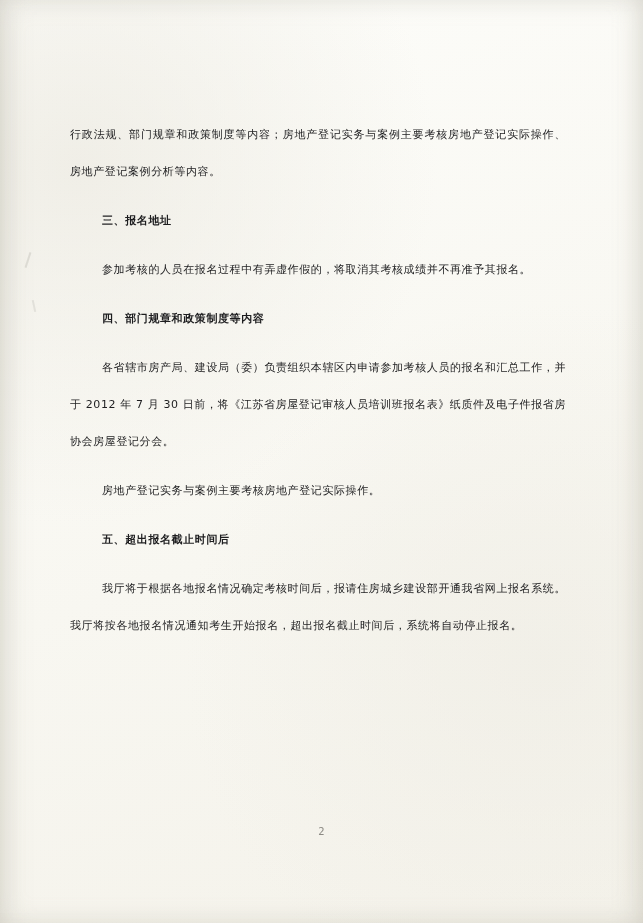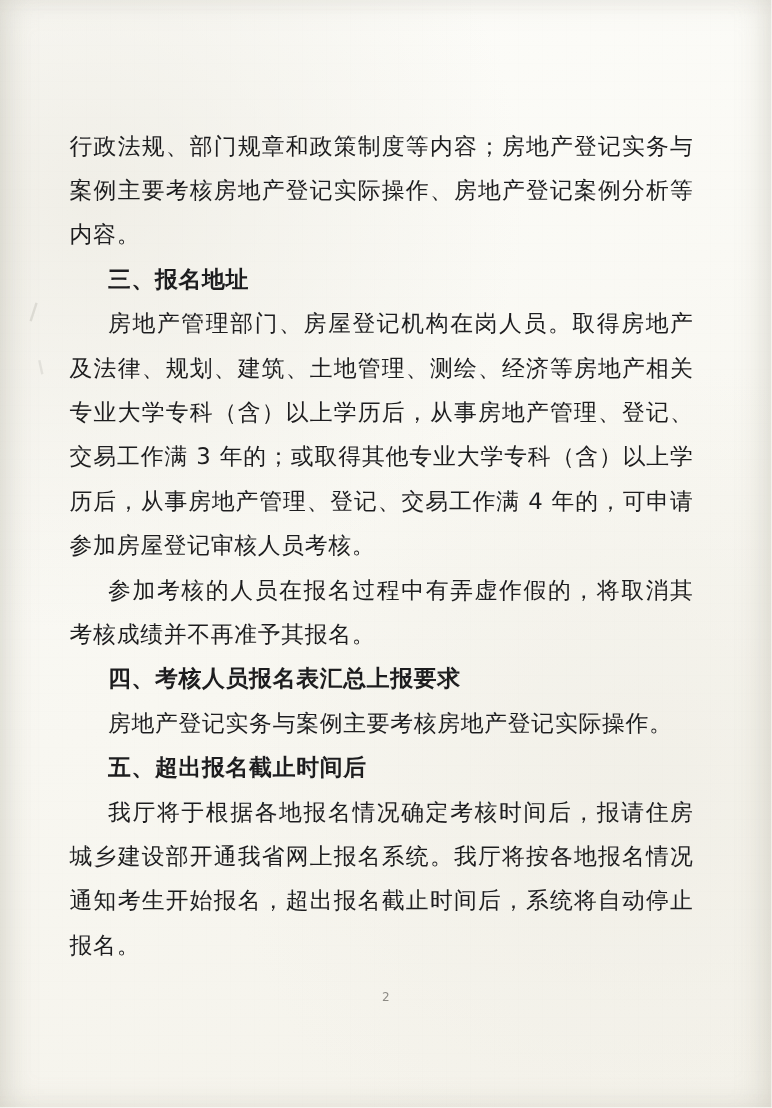--- a/index.html
+++ b/index.html
@@ -51,27 +51,27 @@
     pointer-events: none;
   }
   #content {
     position: absolute;
     left: 58px;
     top: 104px;
     width: 520px;
   }
   .para {
     font-family: "DejaVu Sans", "Liberation Sans", sans-serif;
-    font-size: 19px;
+    font-size: 11px;
     line-height: 37px;
     color: #1d1d1f;
     letter-spacing: 0.6px;
     text-align: justify;
     text-justify: inter-character;
-    margin: 0;
+    margin: 12px;
     white-space: pre-wrap;
     font-weight: 500;
   }
   .para.indent {
     text-indent: 32px;
   }
   .para.heading {
     text-indent: 32px;
     font-weight: 700;
   }
@@ -100,26 +100,26 @@
 
   <div class="scan-mark" style="left:27px; top:252px; width:2px; height:16px; transform:rotate(18deg); opacity:.5;"></div>
   <div class="scan-mark" style="left:33px; top:300px; width:2px; height:12px; transform:rotate(-12deg); opacity:.4;"></div>
 
   <div id="content">
 
     <p class="para">行政法规、部门规章和政策制度等内容；房地产登记实务与案例主要考核房地产登记实际操作、房地产登记案例分析等内容。</p>
 
     <p class="para heading">三、报名地址</p>
 
-    <p class="para indent">房地产管理部门、房屋登记机构在岗人员。取得房地产及法律、规划、建筑、土地管理、测绘、经济等房地产相关专业大学专科（含）以上学历后，从事房地产管理、登记、交易工作满 3 年的；或取得其他专业大学专科（含）以上学历后，从事房地产管理、登记、交易工作满 4 年的，可申请参加房屋登记审核人员考核。</p>
 
     <p class="para indent">参加考核的人员在报名过程中有弄虚作假的，将取消其考核成绩并不再准予其报名。</p>
 
-    <p class="para heading">四、考核人员报名表汇总上报要求</p>
+    <p class="para heading">四、部门规章和政策制度等内容</p>
 
+    <p class="para indent">各省辖市房产局、建设局（委）负责组织本辖区内申请参加考核人员的报名和汇总工作，并于 2012 年 7 月 30 日前，将《江苏省房屋登记审核人员培训班报名表》纸质件及电子件报省房协会房屋登记分会。</p>
 
     <p class="para indent">房地产登记实务与案例主要考核房地产登记实际操作。</p>
 
     <p class="para heading">五、超出报名截止时间后</p>
 
     <p class="para indent">我厅将于根据各地报名情况确定考核时间后，报请住房城乡建设部开通我省网上报名系统。我厅将按各地报名情况通知考生开始报名，超出报名截止时间后，系统将自动停止报名。</p>
 
 
   </div>
 

